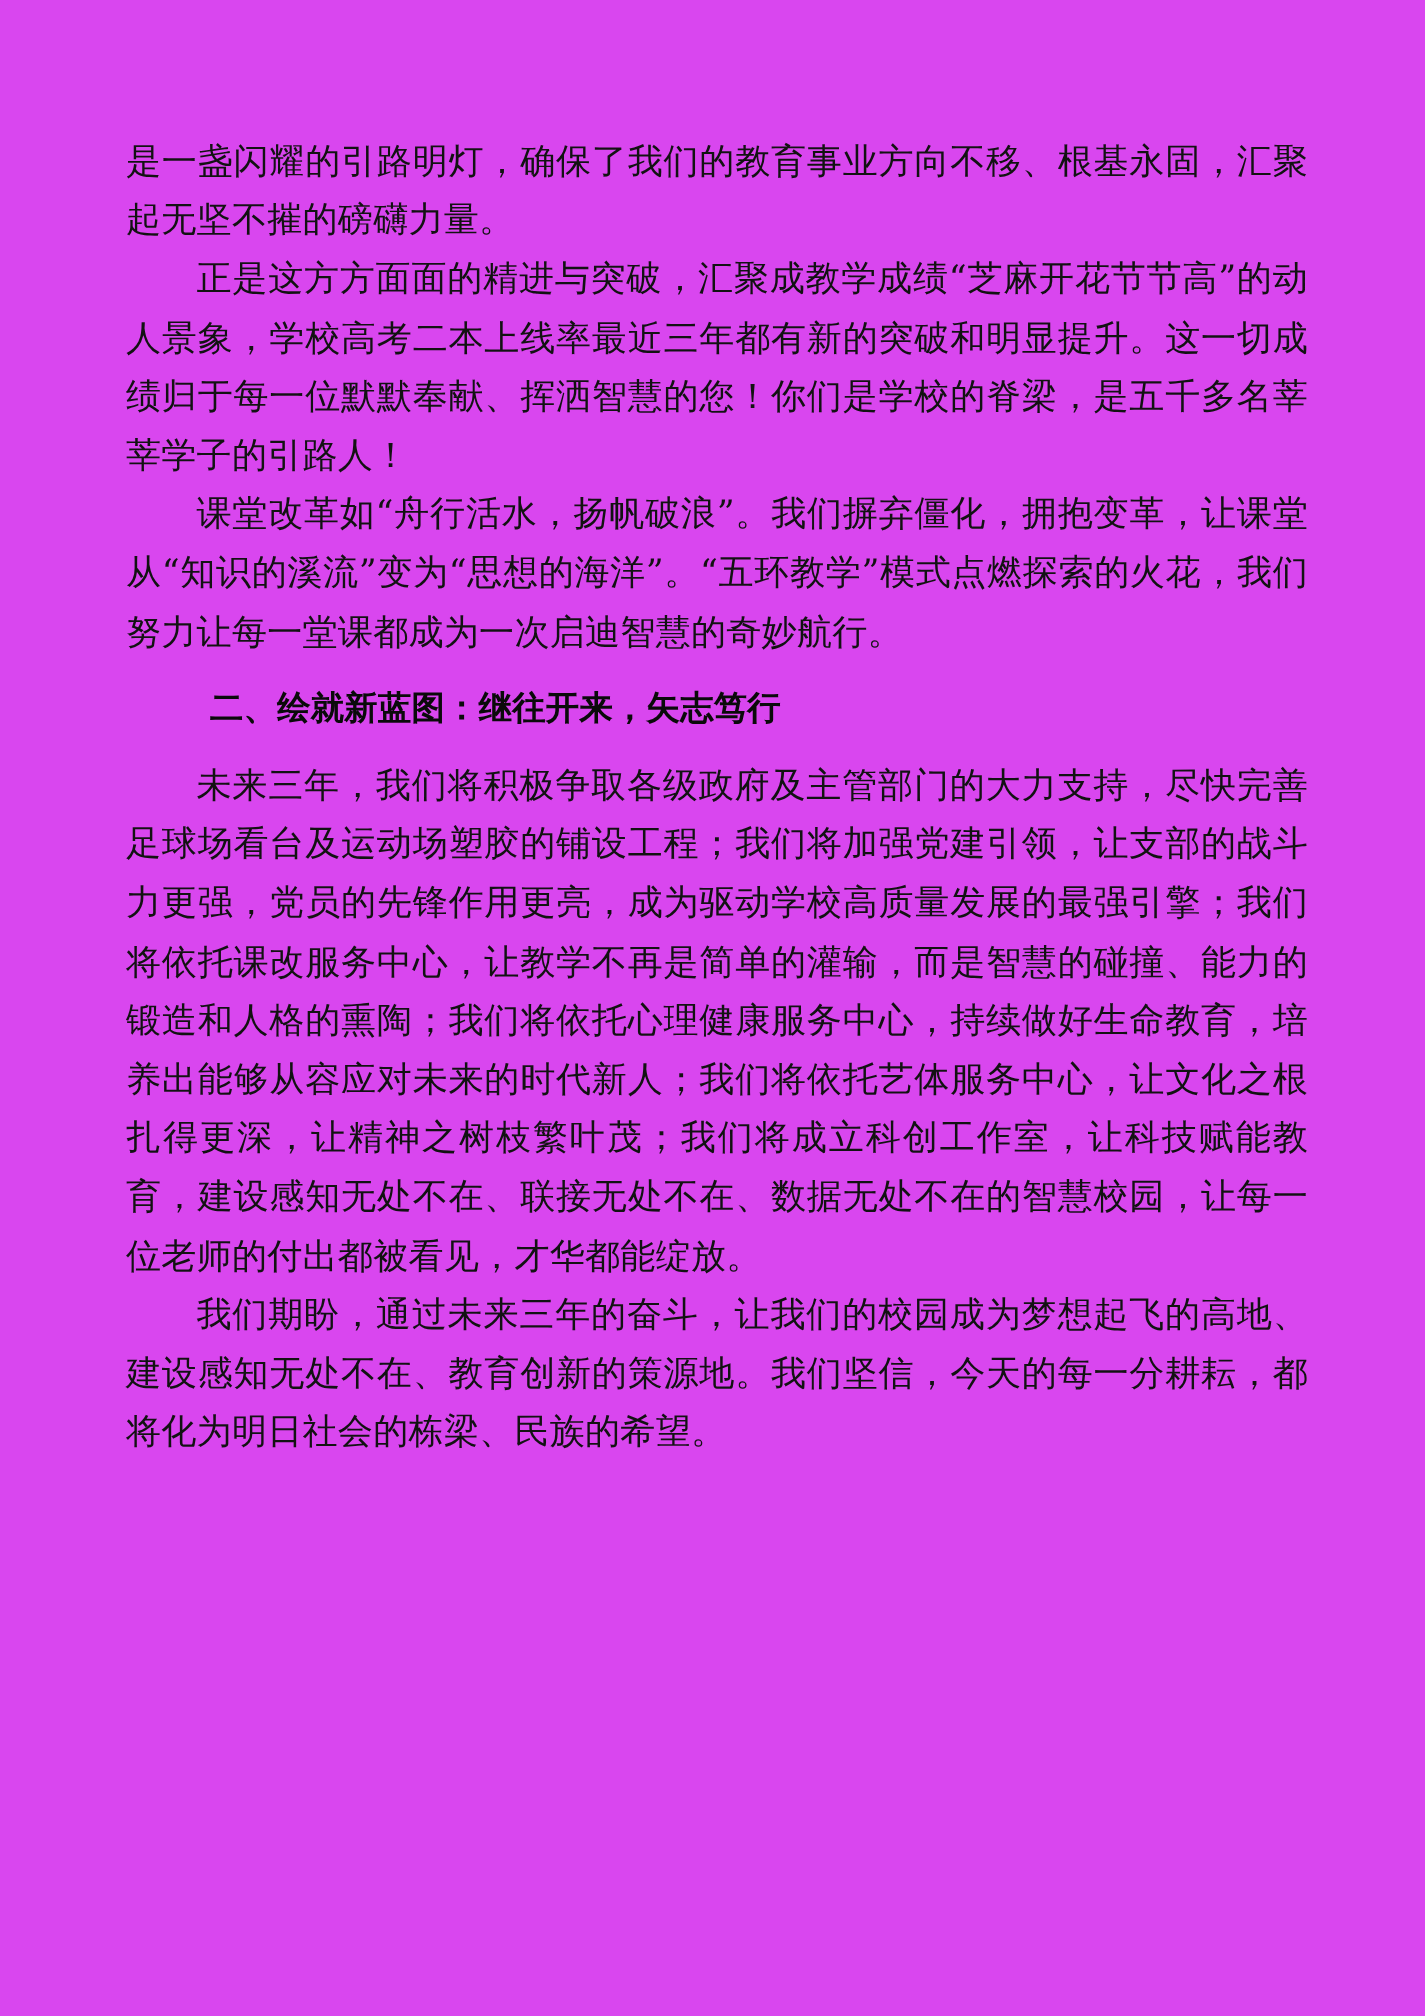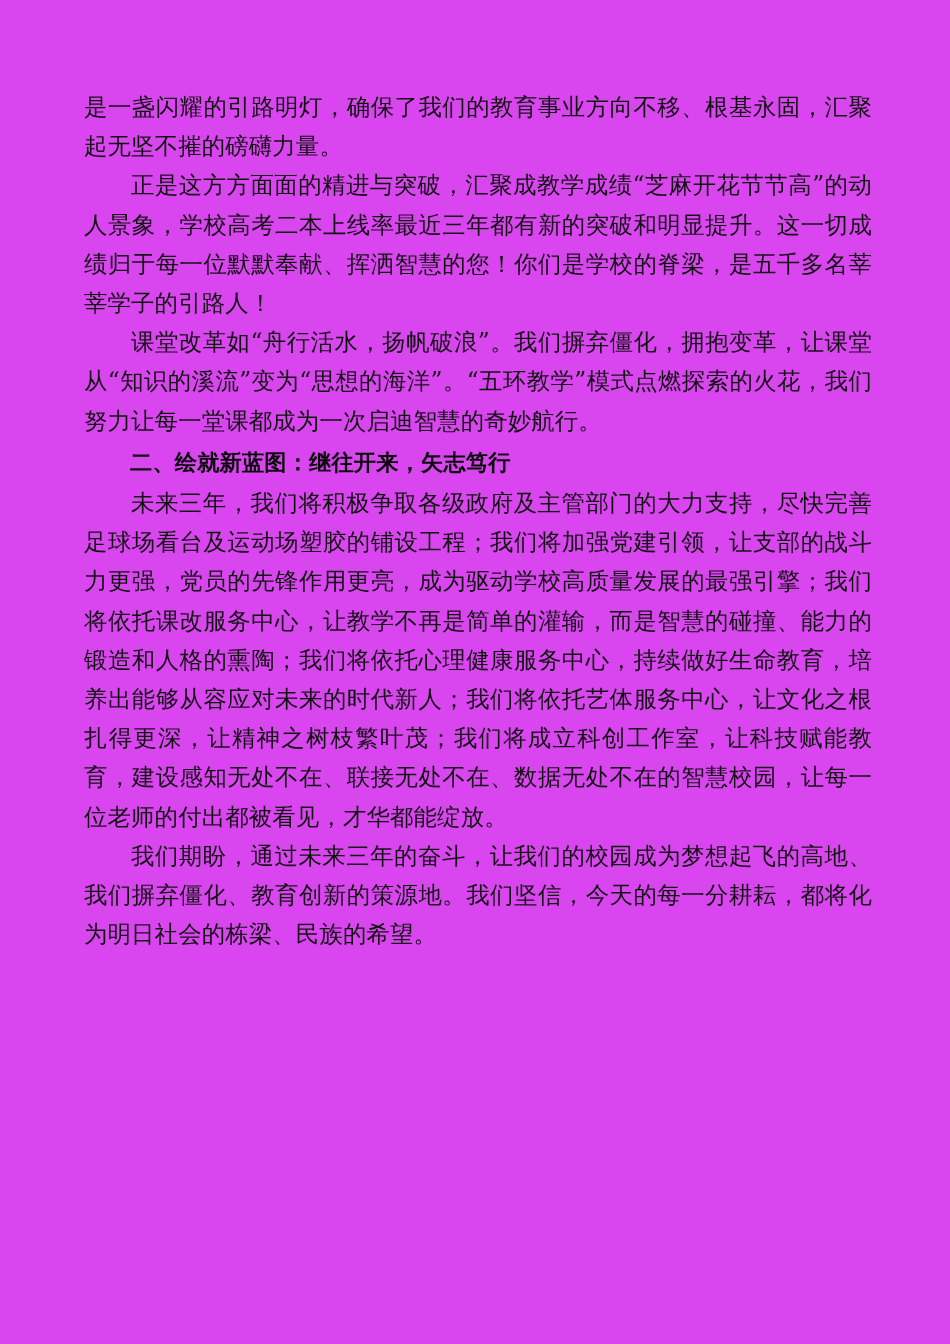--- a/index.html
+++ b/index.html
@@ -34,21 +34,21 @@
     text-indent: 0;
     letter-spacing: 0.15px;
     font-weight: 400;
     -webkit-font-smoothing: antialiased;
   }
   .para.indent {
     text-indent: 47px;
   }
   
   .heading {
-    margin: 2px;
+    margin: 12px;
     font-family: "DejaVu Sans", "Liberation Sans", sans-serif;
     font-size: 22.2px;
     line-height: 39.2px;
     color: #0a0a0a;
     font-weight: 700;
     text-indent: 44px;
     letter-spacing: 0.2px;
     white-space: nowrap;
   }
   .spacer-bottom {
@@ -68,17 +68,17 @@
 
     <p class="para indent">课堂改革如“舟行活水，扬帆破浪”。我们摒弃僵化，拥抱变革，让课堂从“知识的溪流”变为“思想的海洋”。“五环教学”模式点燃探索的火花，我们努力让每一堂课都成为一次启迪智慧的奇妙航行。</p>
 
     <p class="heading">二、绘就新蓝图：继往开来，矢志笃行</p>
 
 
     <p class="para indent">未来三年，我们将积极争取各级政府及主管部门的大力支持，尽快完善足球场看台及运动场塑胶的铺设工程；我们将加强党建引领，让支部的战斗力更强，党员的先锋作用更亮，成为驱动学校高质量发展的最强引擎；我们将依托课改服务中心，让教学不再是简单的灌输，而是智慧的碰撞、能力的锻造和人格的熏陶；我们将依托心理健康服务中心，持续做好生命教育，培养出能够从容应对未来的时代新人；我们将依托艺体服务中心，让文化之根扎得更深，让精神之树枝繁叶茂；我们将成立科创工作室，让科技赋能教育，建设感知无处不在、联接无处不在、数据无处不在的智慧校园，让每一位老师的付出都被看见，才华都能绽放。</p>
 
 
 
-    <p class="para indent">我们期盼，通过未来三年的奋斗，让我们的校园成为梦想起飞的高地、我们摒弃僵化、教育创新的策源地。我们坚信，今天的每一分耕耘，都将化为明日社会的栋梁、民族的希望。</p>
+    <p class="para indent">我们期盼，通过未来三年的奋斗，让我们的校园成为梦想起飞的高地、建设感知无处不在、教育创新的策源地。我们坚信，今天的每一分耕耘，都将化为明日社会的栋梁、民族的希望。</p>
 
     <div class="spacer-bottom"></div>
   </div>
 </div>
 
 </body></html>

